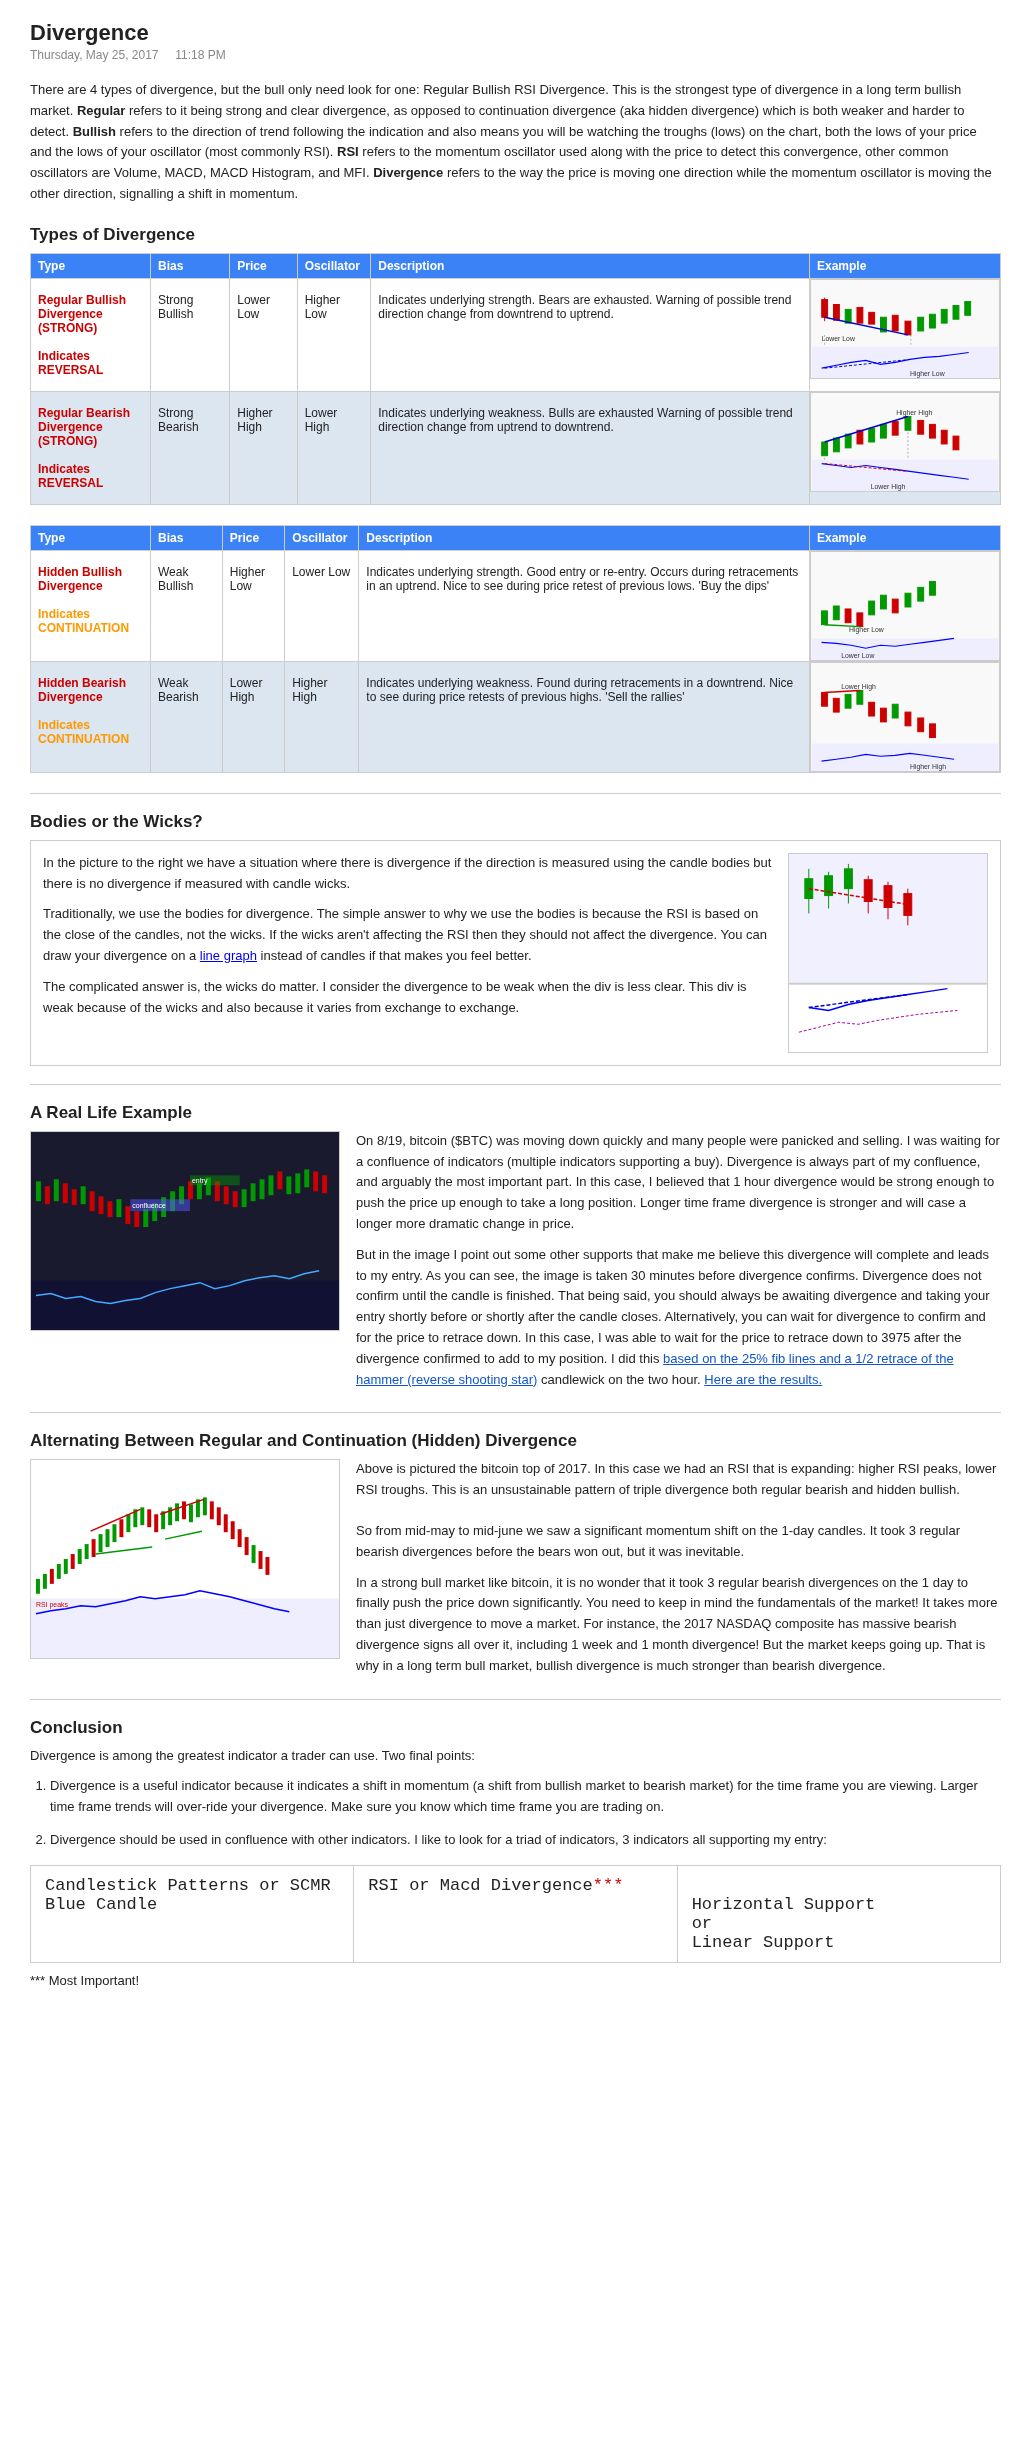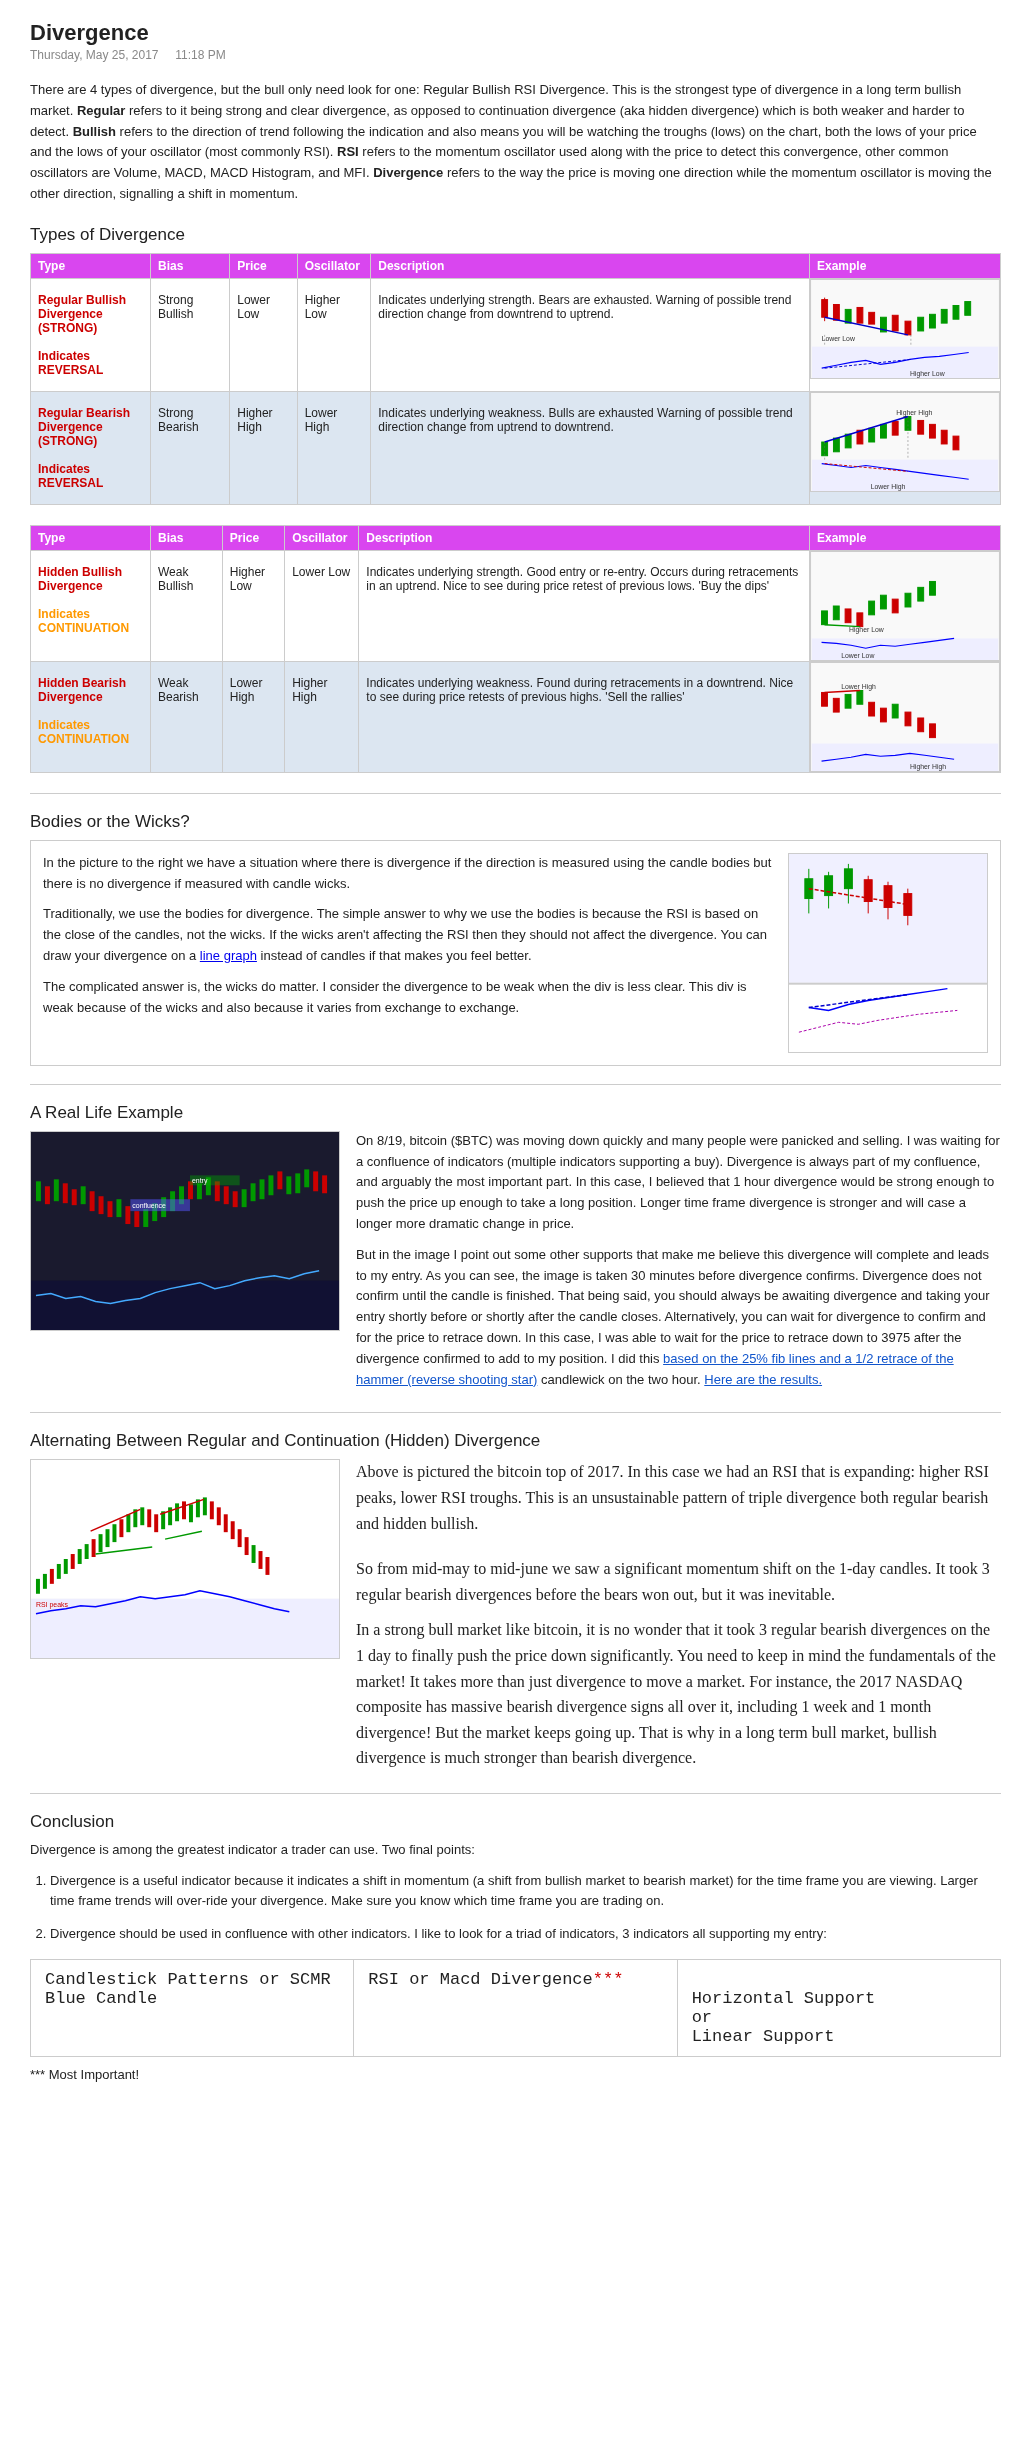--- a/index.html
+++ b/index.html
@@ -9,31 +9,31 @@
       color: #222;
       background: #fff;
       max-width: 1031px;
       margin: 0 auto;
       padding: 20px 30px;
     }
     h1 { font-size: 22px; font-weight: bold; margin-bottom: 2px; }
     .date-line { color: #888; font-size: 12px; margin-bottom: 18px; }
     .intro-text { font-size: 13px; line-height: 1.6; margin-bottom: 20px; }
     .intro-text b { font-weight: bold; }
-    h2 { font-size: 17px; font-weight: normal; margin: 18px 0 8px 0; border-bottom: none; }
+    h2 { font-size: 17px; font-weight: bold; margin: 18px 0 8px 0; border-bottom: none; }
 
     
     .types-table {
       width: 100%;
       border-collapse: collapse;
       margin-bottom: 20px;
       font-size: 12px;
     }
     .types-table thead tr th {
-      background: #d946ef;
+      background: #3b82f6;
       color: #fff;
       padding: 5px 7px;
       text-align: left;
       border: 1px solid #ccc;
     }
     .types-table tbody tr td {
       border: 1px solid #ccc;
       padding: 14px 7px;
       vertical-align: top;
     }
@@ -116,21 +116,21 @@
       height: 200px;
       background: #f5f5f5;
       border: 1px solid #ccc;
       display: flex;
       align-items: center;
       justify-content: center;
       font-size: 10px;
       color: #888;
       overflow: hidden;
     }
-    .alternating-text { flex: 1; font-size: 16px; line-height: 1.6; font-family: Liberation Serif, serif; }
+    .alternating-text { flex: 1; font-size: 13px; line-height: 1.6; }
 
     
     .conclusion-text { font-size: 13px; line-height: 1.6; margin-bottom: 10px; }
     ol { margin-left: 20px; font-size: 13px; line-height: 1.6; }
     ol li { margin-bottom: 12px; }
 
     
     .bottom-table {
       width: 100%;
       border-collapse: collapse;

